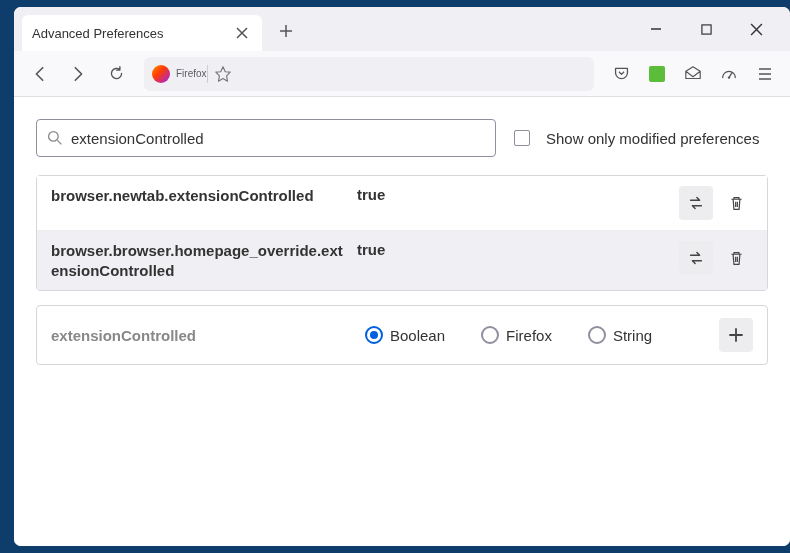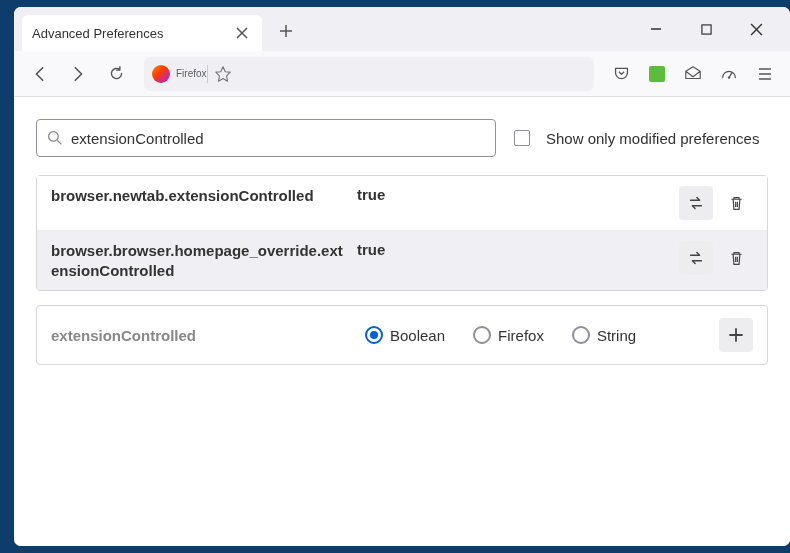--- a/index.html
+++ b/index.html
@@ -242,21 +242,21 @@
       font-size: 15px;
     }
     .add-name {
       font-weight: 700;
       color: #888;
       width: 300px;
     }
     .radio-group {
       flex: 1;
       display: flex;
-      gap: 28px;
+      gap: 36px;
       align-items: flex-end;
     }
     .radio-opt {
       display: flex;
       align-items: center;
       gap: 7px;
       color: #333;
       cursor: pointer;
     }
     .radio {

